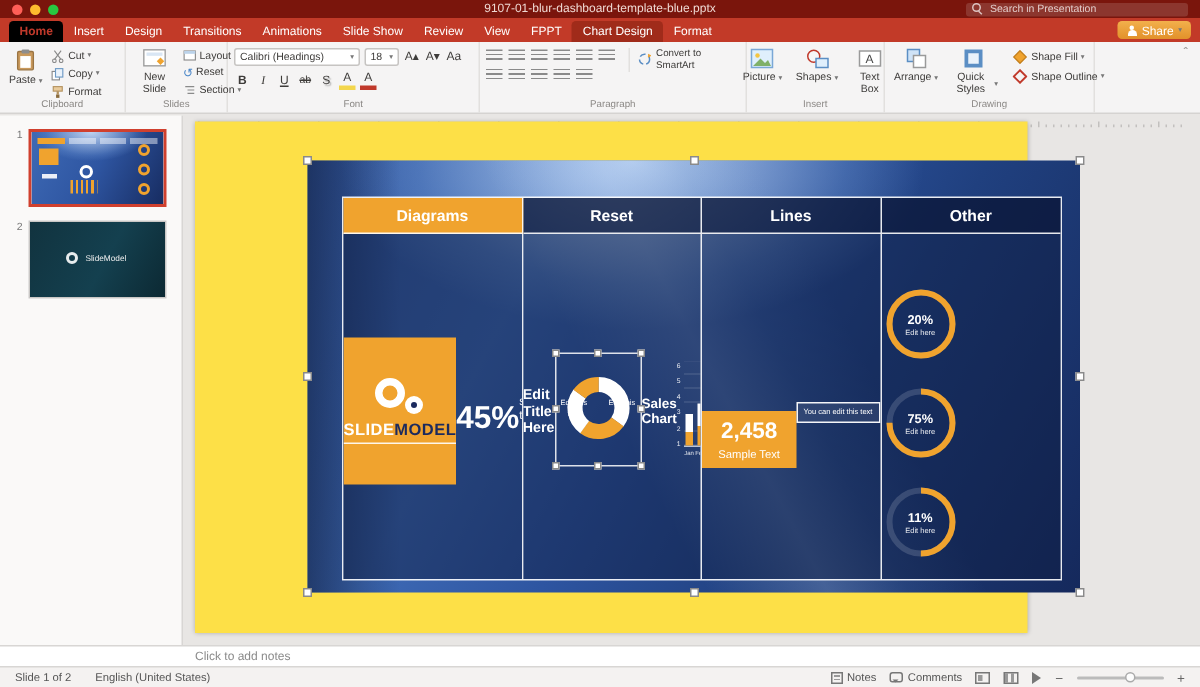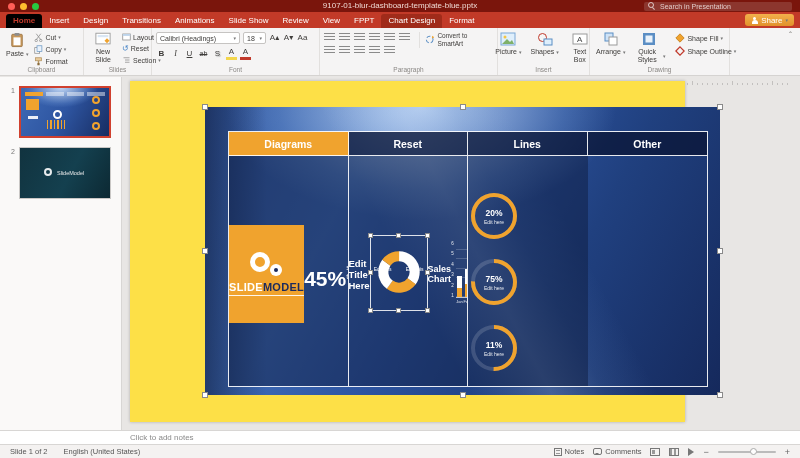--- a/index.html
+++ b/index.html
@@ -750,20 +750,27 @@
                     <div class="bar-label">Aug</div>
                     <div class="bar-label">Sep</div>
                     <div class="bar-label">Oct</div>
                     <div class="bar-label">Nov</div>
                     <div class="bar-label">Dec</div>
                   </div>
               </div>
             </div>
           </div>
 
+          <div class="dcol">
+            <div class="stat-box">
+              <div class="stat-num">2,458</div>
+              <div class="stat-cap">Sample Text</div>
+            </div>
+            <div class="note-box">You can edit this text</div>
+          </div>
 
           <div class="dcol">
             <div class="gauges">
                 <div class="gauge">
                   <svg viewBox="0 0 52 52" width="52" height="52">
                     <circle cx="26" cy="26" r="21" fill="none" stroke="rgba(255,255,255,0.15)" stroke-width="4"></circle>
                     <circle cx="26" cy="26" r="21" fill="none" stroke="#F0A32E" stroke-width="4" stroke-dasharray="131.94689145077132 131.94689145077132" transform="rotate(-90 26 26)"></circle>
                   </svg>
                   <div class="gauge-text">
                     <div class="gauge-pct">20%</div>

